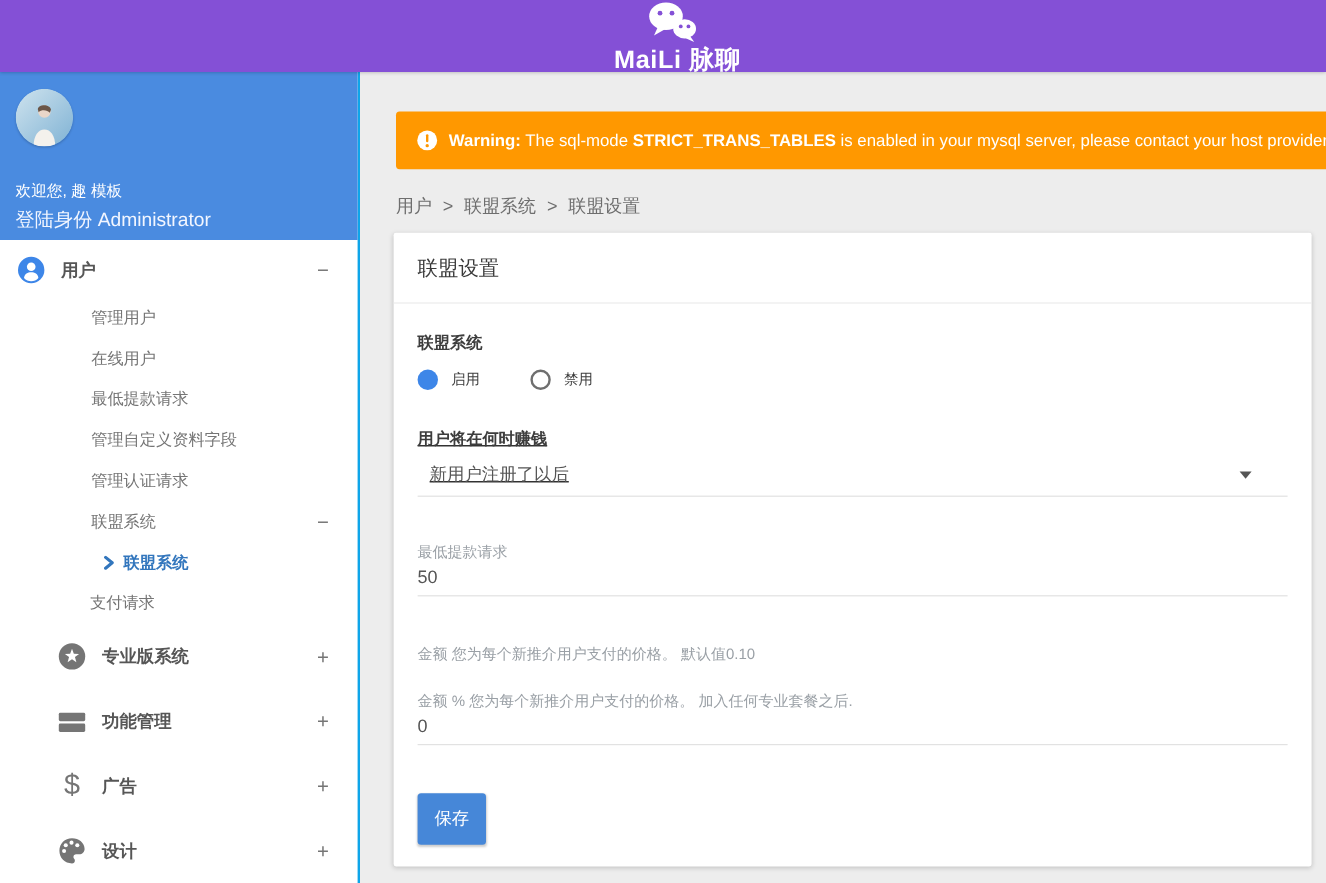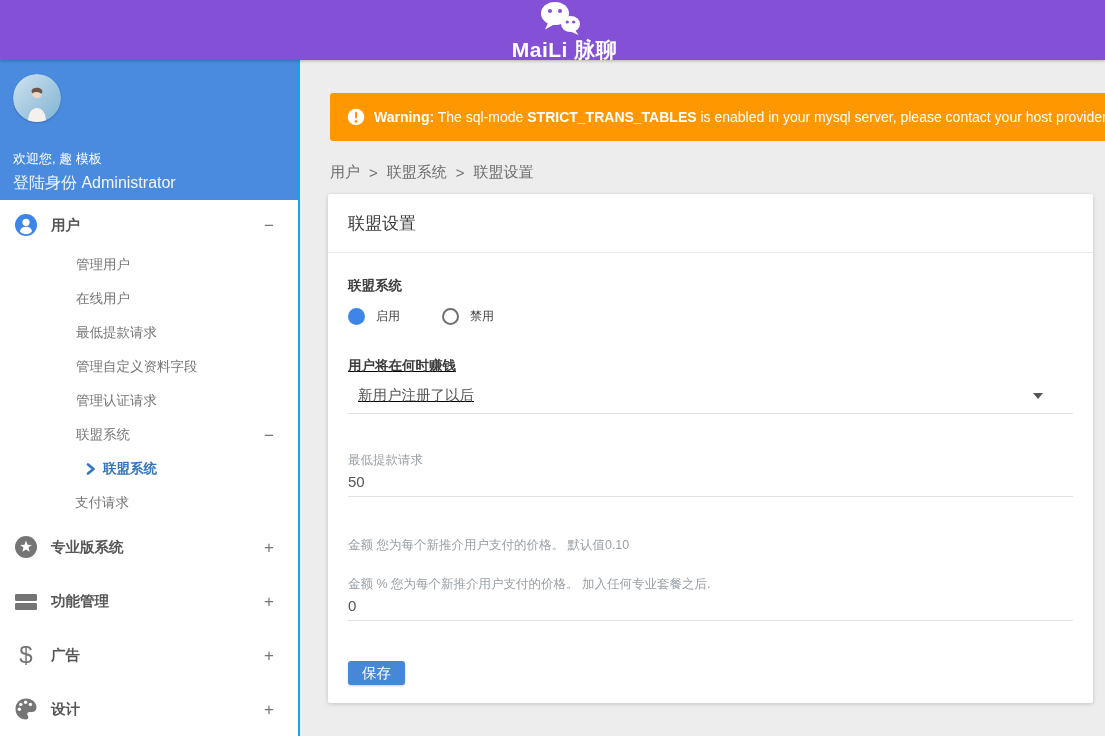--- a/index.html
+++ b/index.html
@@ -23,21 +23,21 @@
   .role { margin-top:5px; color:#f2f6ff; font-size:16px; }
 
   .menu { padding-top:2px; }
   .menu-row { display:flex; align-items:center; cursor:pointer; }
   .menu-row .mi { width:24px; height:24px; margin-left:14px; display:inline-flex;
     align-items:center; justify-content:center; flex:none; }
   .menu-row .mlabel { margin-left:13px; font-size:14.5px; font-weight:700; color:#565656; }
   .menu-row .toggle { margin-left:auto; margin-right:24px; color:#757575;
     font-size:17px; line-height:1; }
   .row-users { height:46px; }
-  .row-big { height:54px; }
+  .row-big { height:54px;margin-left:34px; }
   .sub { height:34px; font-size:13.5px; color:#757575; padding-left:76px; }
   .sub.indent-b { padding-left:75px; }
   .sub .toggle { margin-right:24px; }
   .sub.active { padding-left:86px; color:#3276bd; font-weight:700; }
   .sub.active .chev { display:inline-flex; margin-right:7px; }
   .dollar-glyph { font-size:24px; color:#757575; line-height:1; }
 
   
   .main { position:absolute; left:300px; top:60px; right:0; bottom:0;
     background:#ededed; overflow:hidden; }
@@ -75,21 +75,21 @@
   .field { }
   .field.f1 { margin-top:38px; }
   .field.f2 { margin-top:40px; }
   .field.f3 { margin-top:22px; }
   .flabel { font-size:12.5px; color:#9aa0a6; }
   .field input { display:block; width:100%; border:none; outline:none;
     border-bottom:1px solid #e2e2e2; font-size:15px; color:#555;
     padding:4px 0 6px; background:transparent;
     font-family:"Liberation Sans","DejaVu Sans",sans-serif; }
 
-  .save { margin-top:40px; min-width:54px; height:24px; padding:0 14px;
+  .save { margin-top:40px; min-width:54px; height:43px; padding:0 14px;
     background:#4687d8; color:#fff; border:none; border-radius:3px;
     font-size:14.5px; cursor:pointer;
     font-family:"Liberation Sans","DejaVu Sans",sans-serif;
     box-shadow:0 1px 2px rgba(0,0,0,.2); }
 </style>
 </head>
 <body>
 
 <header class="topbar">
   <span class="logo">

